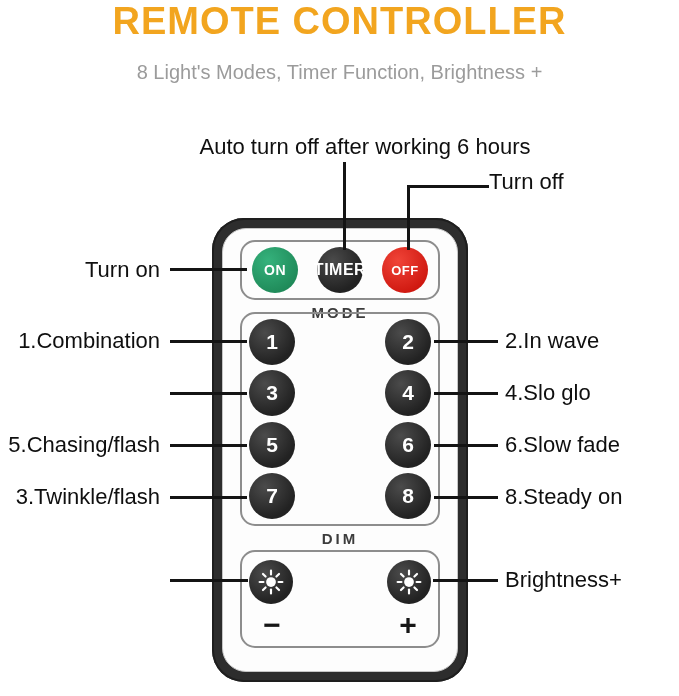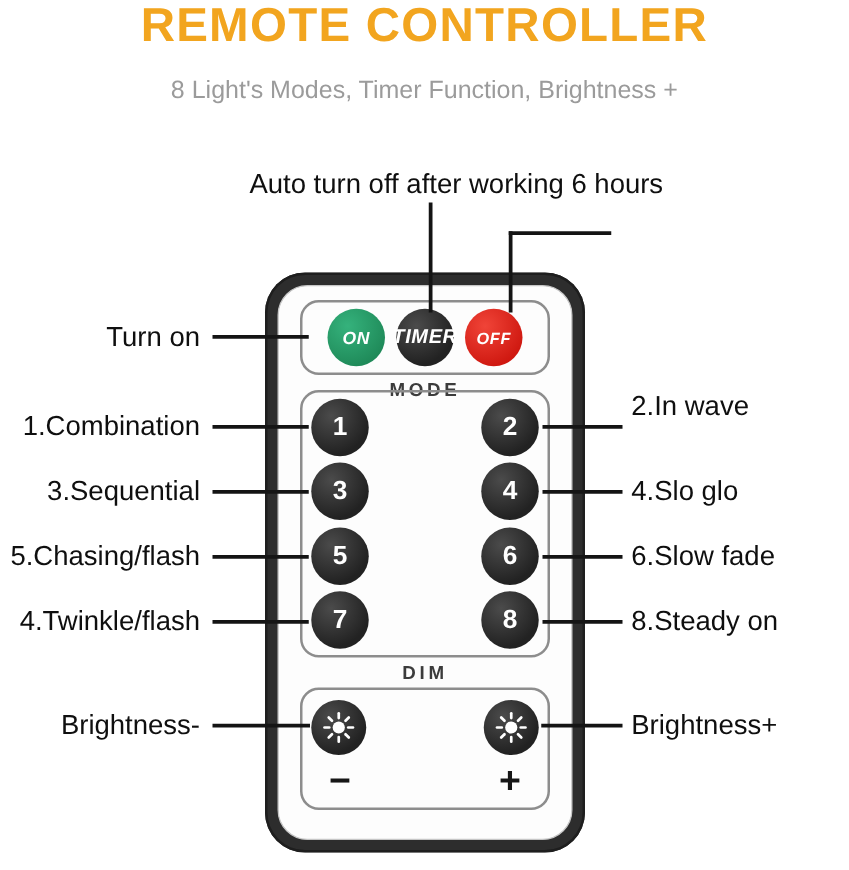--- a/index.html
+++ b/index.html
@@ -10,21 +10,21 @@
 
   .ann{position:absolute;font-size:22px;color:#0f0f0f;white-space:nowrap;}
   .line{position:absolute;background:#141414;z-index:6;}
   .callout-label{position:absolute;font-size:22px;color:#0f0f0f;white-space:nowrap;}
   .left-label{right:519px;text-align:right;}
   .right-label{left:505px;}
 
   .remote{position:absolute;left:212px;top:218px;width:256px;height:464px;background:#2d2d2d;border-radius:32px;box-shadow:inset 0 0 0 2px #1e1e1e;}
   .face{position:absolute;inset:10px;background:#fdfdfd;border:1px solid #c6c6c6;border-radius:24px;}
   .section{position:absolute;left:28px;width:200px;border:2px solid #8d8d8d;border-radius:15px;box-sizing:border-box;}
-  .sec-top{top:22px;height:60px;display:flex;align-items:center;justify-content:space-between;padding:0 20px;font-style:italic;}
+  .sec-top{top:22px;height:60px;display:flex;align-items:center;justify-content:space-between;padding:0 10px;}
   .sec-mode{top:94px;height:214px;display:flex;flex-direction:column;justify-content:space-evenly;}
   .sec-dim{top:332px;height:98px;}
   .row{display:flex;justify-content:space-between;padding:0 7px;}
   .group-label{position:absolute;left:28px;width:200px;text-align:center;font-size:15px;font-weight:bold;letter-spacing:3px;color:#3c3c3c;}
   .mode-label{top:86px;}
   .dim-label{top:312px;}
 
   .btn{width:46px;height:46px;border-radius:50%;display:flex;align-items:center;justify-content:center;color:#fff;font-weight:bold;background:radial-gradient(circle at 35% 30%, #4b4b4b, #222222 70%);}
   .btn-num{font-size:21px;}
   .btn-on{background:radial-gradient(circle at 35% 30%, #35b27c, #1f8a59 75%);font-size:14px;letter-spacing:.5px;}
@@ -40,42 +40,41 @@
 <body>
 
 <div class="page">
 
   <div class="title">REMOTE CONTROLLER</div>
   <div class="subtitle">8 Light's Modes, Timer Function, Brightness +</div>
 
   <div class="ann" style="left:55px;top:134px;width:620px;text-align:center;">Auto turn off after working 6 hours</div>
   <div class="line" style="left:343px;top:162px;width:3px;height:88px;"></div>
 
+  <div class="ann" style="left:489px;top:169px;">Turn off</div>
   <div class="line" style="left:407px;top:185px;width:82px;height:3px;"></div>
   <div class="line" style="left:407px;top:185px;width:3px;height:65px;"></div>
 
   <div class="callout-label left-label" style="top:257px;">Turn on</div>
   <div class="line" style="left:170px;top:268px;width:77px;height:3px;"></div>
 
   <div class="callout-label left-label" style="top:328px;">1.Combination</div>
   <div class="line" style="left:170px;top:340px;width:77px;height:3px;"></div>
 
-  <div class="callout-label left-label" style="top:380px;">3.Sequential</div>
   <div class="line" style="left:170px;top:392px;width:77px;height:3px;"></div>
 
   <div class="callout-label left-label" style="top:432px;">5.Chasing/flash</div>
   <div class="line" style="left:170px;top:444px;width:77px;height:3px;"></div>
 
-  <div class="callout-label left-label" style="top:484px;">4.Twinkle/flash</div>
+  <div class="callout-label left-label" style="top:484px;">3.Twinkle/flash</div>
   <div class="line" style="left:170px;top:496px;width:77px;height:3px;"></div>
 
-  <div class="callout-label left-label" style="top:567px;">Brightness-</div>
   <div class="line" style="left:170px;top:579px;width:78px;height:3px;"></div>
 
-  <div class="callout-label right-label" style="top:312px;">2.In wave</div>
+  <div class="callout-label right-label" style="top:328px;">2.In wave</div>
   <div class="line" style="left:434px;top:340px;width:64px;height:3px;"></div>
 
   <div class="callout-label right-label" style="top:380px;">4.Slo glo</div>
   <div class="line" style="left:434px;top:392px;width:64px;height:3px;"></div>
 
   <div class="callout-label right-label" style="top:432px;">6.Slow fade</div>
   <div class="line" style="left:434px;top:444px;width:64px;height:3px;"></div>
 
   <div class="callout-label right-label" style="top:484px;">8.Steady on</div>
   <div class="line" style="left:434px;top:496px;width:64px;height:3px;"></div>

